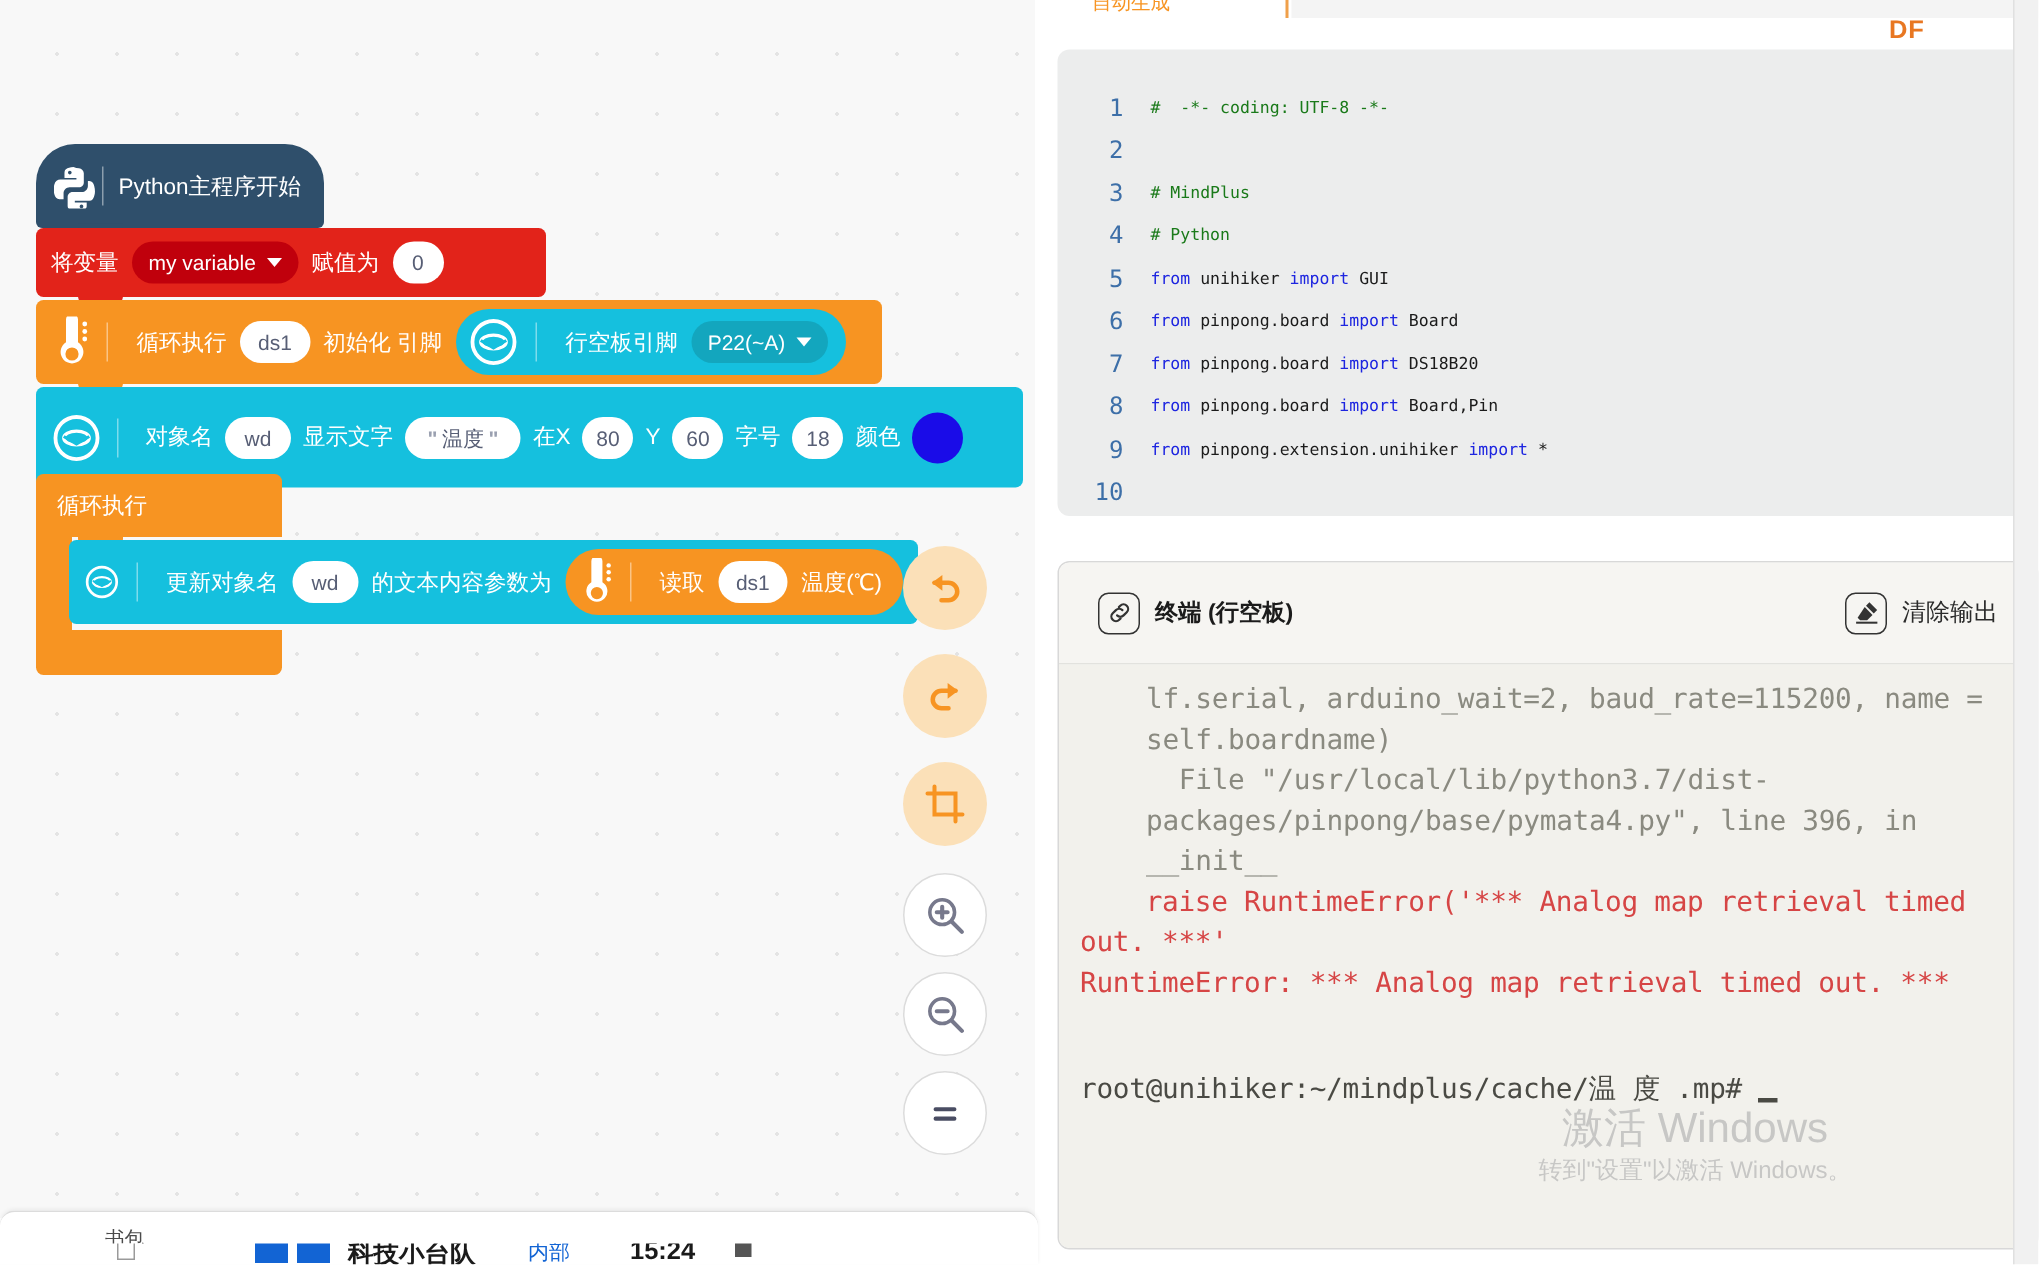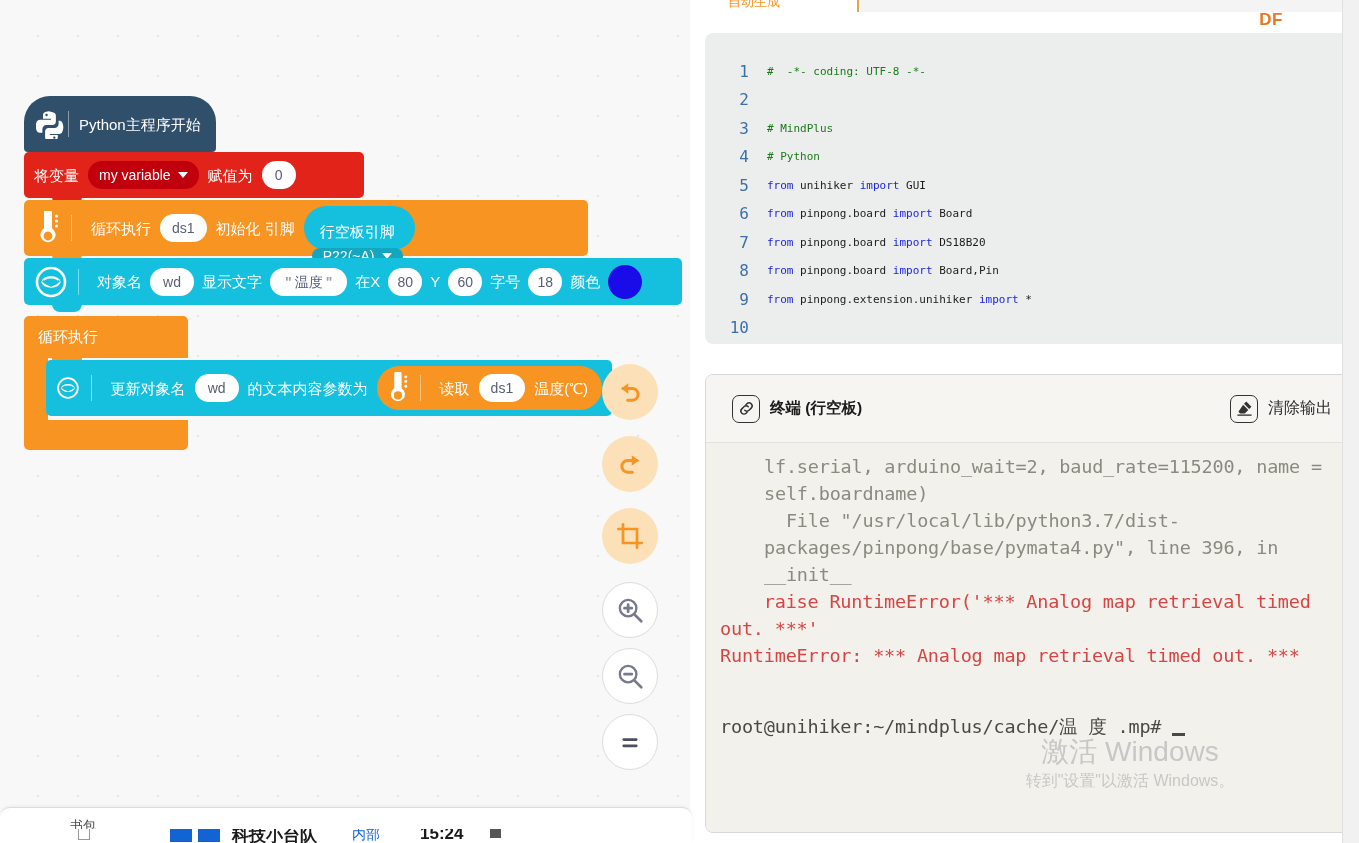--- a/index.html
+++ b/index.html
@@ -87,31 +87,30 @@
     background: #f79422; border-radius: 5px; padding: 0 10px; gap: 9px;
   }
   #temp-init::after {
     content:""; position:absolute; left: 28px; bottom:-7px;
     width:30px; height:9px; background:#f79422; border-radius:0 0 8px 8px;
   }
   .inset-teal {
     display: flex; align-items: center; gap: 9px;
     background: #15c0de; border-radius: 22px; height: 44px;
     padding: 0 12px 0 8px;
-    flex-direction: column;
   }
   .inset-orange {
     display: flex; align-items: center; gap: 9px;
     background: #f79422; border-radius: 22px; height: 44px;
     padding: 0 14px 0 8px;
   }
 
   
   #show-text {
-    left: 24px; top: 258px; width: 658px; height: 47px;
+    left: 24px; top: 258px; width: 658px; height: 67px;
     background: #15c0de; border-radius: 5px; padding: 0 10px; gap: 8px;
   }
   #show-text::after {
     content:""; position:absolute; left: 28px; bottom:-7px;
     width:30px; height:9px; background:#15c0de; border-radius:0 0 8px 8px;
   }
 
   
   #loop {
     position: absolute; left: 24px; top: 316px; width: 164px; height: 134px;

